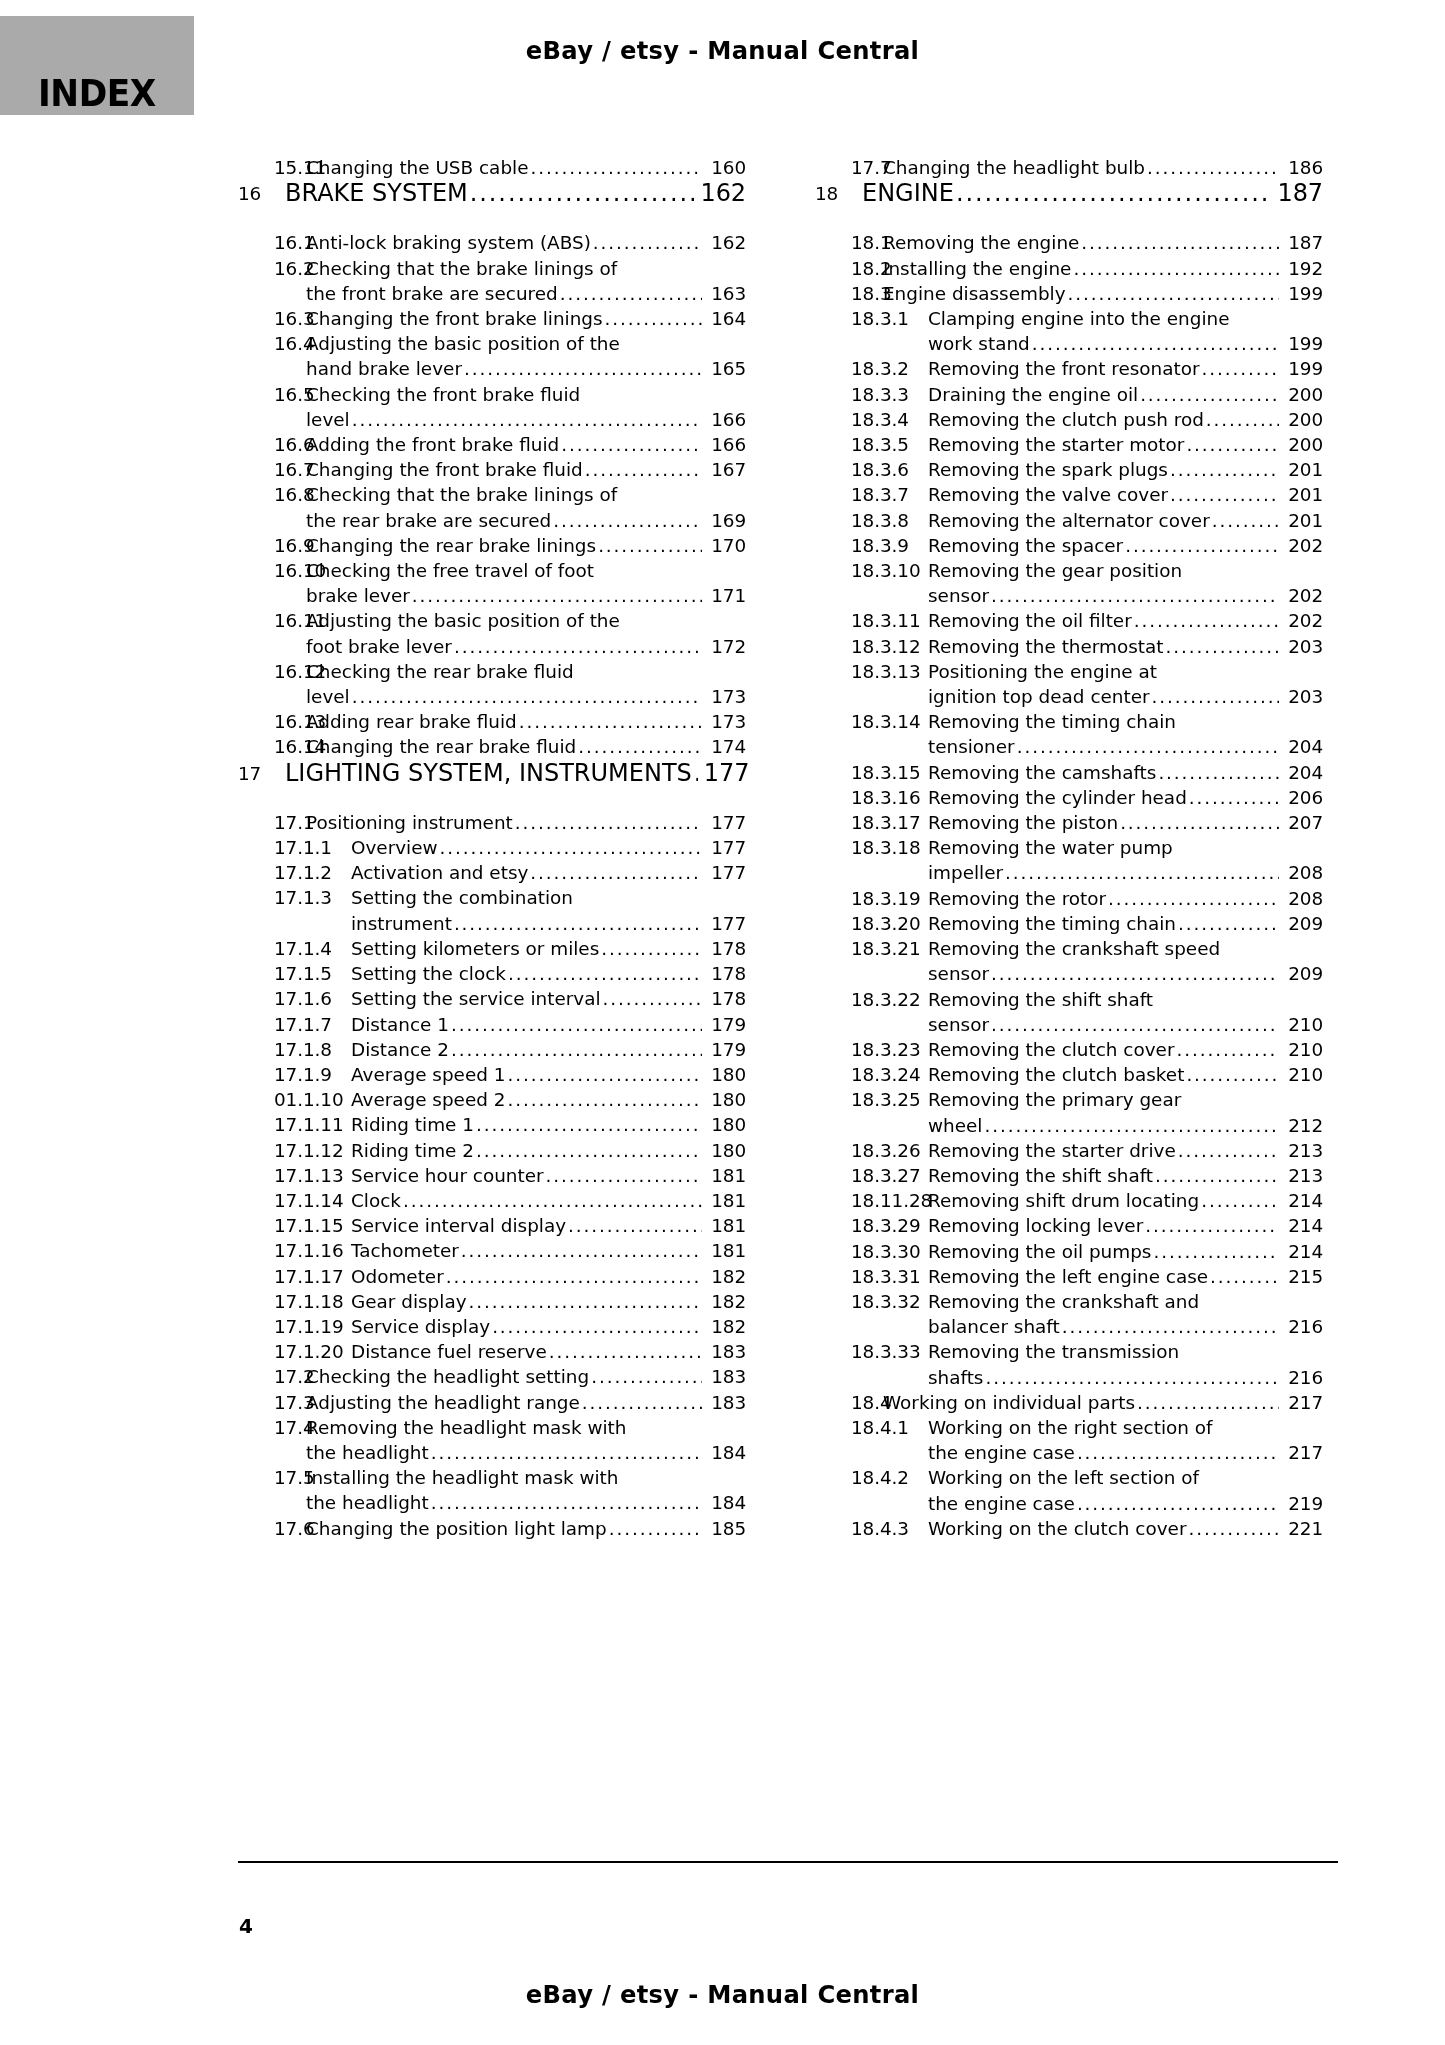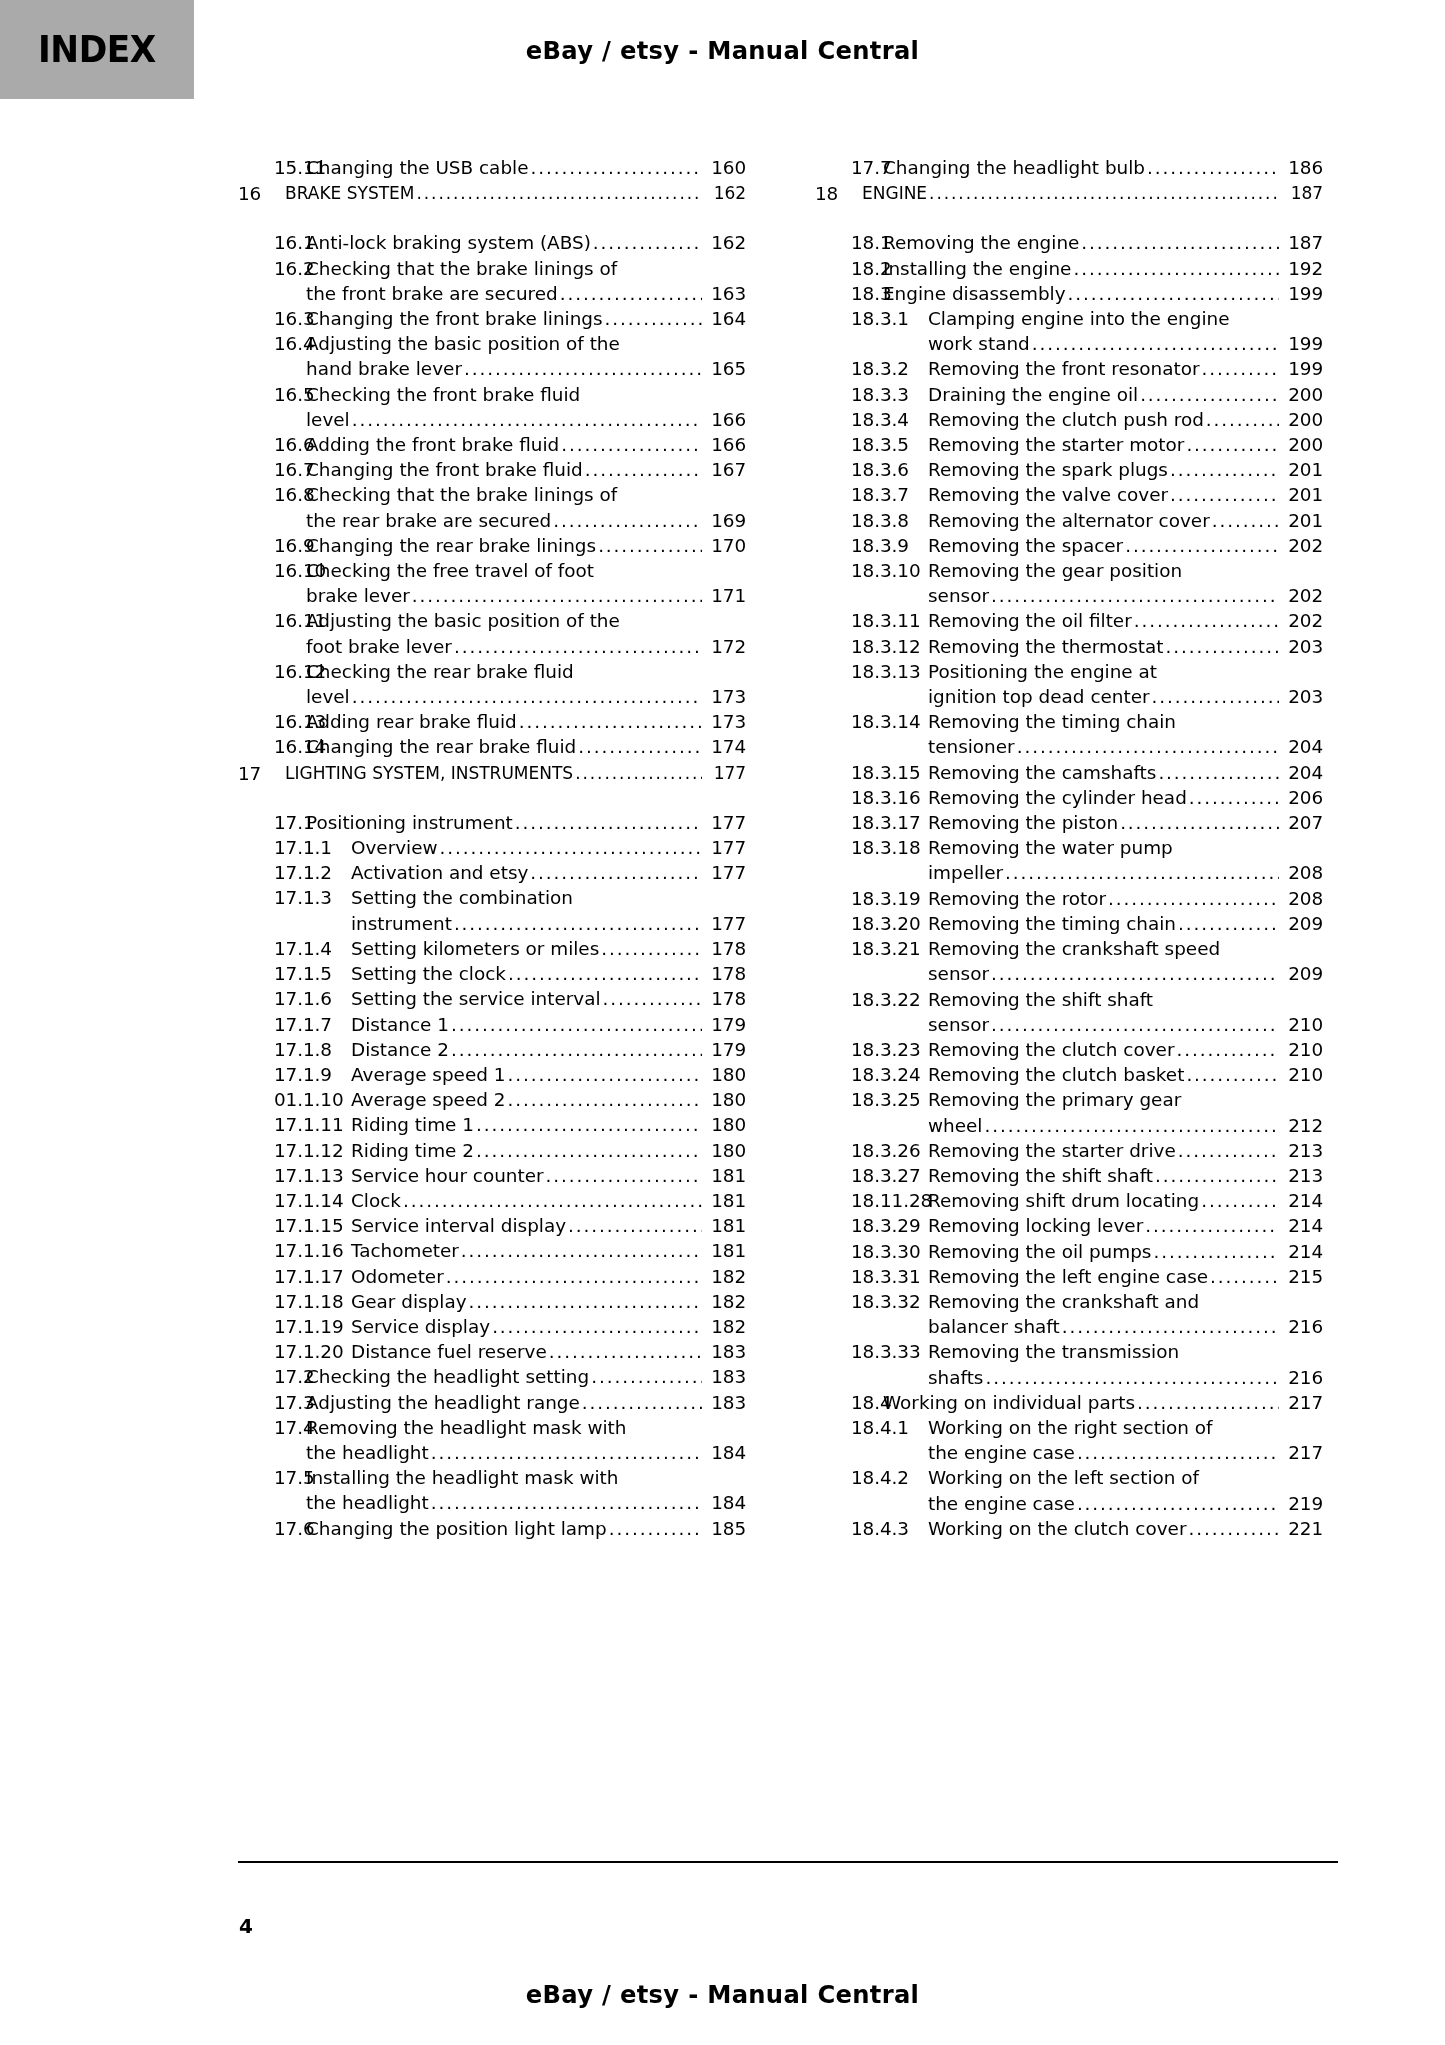--- a/index.html
+++ b/index.html
@@ -20,26 +20,26 @@
   .page-header {
     position: absolute;
     top: 0;
     left: 0;
     width: 1445px;
     height: 100px;
   }
   .index-tab {
     position: absolute;
     left: 0;
-    top: 0;
+    top: 16px;
     width: 194px;
     height: 99px;
     background: #aaaaaa;
     display: flex;
-    align-items: center;
+    align-items: flex-end;
   }
   .index-tab-label {
     font-family: "DejaVu Sans", "Liberation Sans", sans-serif;
     font-weight: bold;
     font-size: 37px;
     letter-spacing: -0.5px;
     color: #000;
     margin-left: 38px;
     transform: scaleX(0.93);
     transform-origin: left center;
@@ -79,21 +79,21 @@
   
   .toc-entry {
     display: flex;
     align-items: flex-start;
     font-size: 18.4px;
     line-height: 25.2px;
     color: #000;
   }
   .toc-entry.lvl1 { margin-top: 1px; margin-bottom: 13px; }
   .toc-entry.lvl1 .num { width: 47px; flex: 0 0 47px; padding-left: 0; }
-  .toc-entry.lvl1 .body { font-size: 17px; }
+  .toc-entry.lvl1 .body { font-size: 24px; }
 
   .toc-entry.lvl2 .num { width: 68px; flex: 0 0 68px; padding-left: 36px; box-sizing: border-box; }
   .toc-entry.lvl3 .num { width: 113px; flex: 0 0 113px; padding-left: 36px; box-sizing: border-box; }
 
   .toc-entry.lvl2 { padding-left: 0; }
   .toc-entry.lvl3 { padding-left: 0; }
 
   .num {
     white-space: nowrap;
     letter-spacing: -0.1px;

